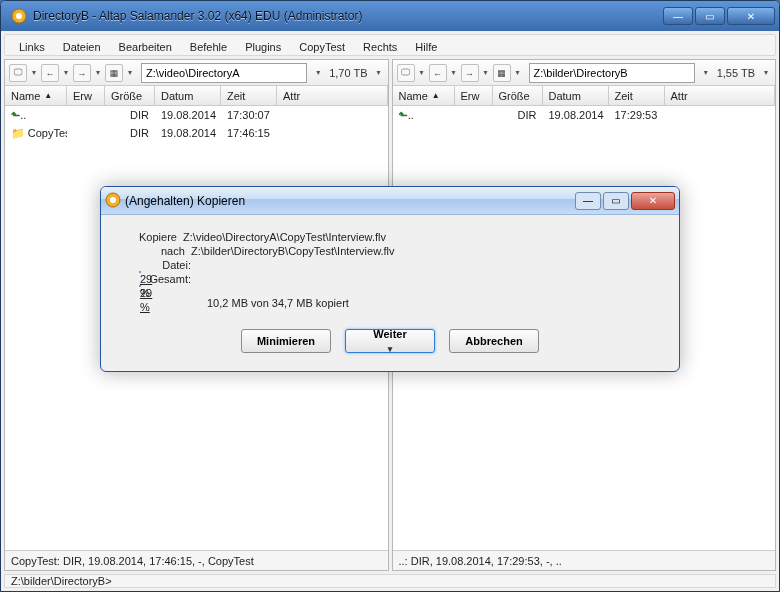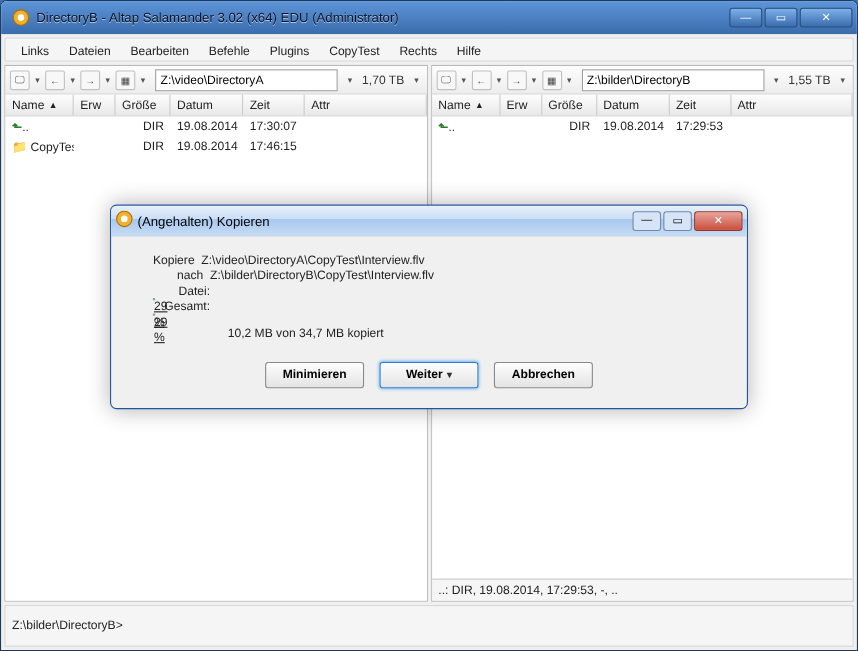--- a/index.html
+++ b/index.html
@@ -21,21 +21,21 @@
 .disksize { color:#333; padding:0 4px; font-size:11px;}
 .dd { width:10px; height:18px; display:flex; align-items:center; justify-content:center; color:#555; font-size:8px; cursor:pointer;}
 .headerrow { height: 20px; background: linear-gradient(#fdfdfd,#e8e8e8); border-bottom: 1px solid #ccc; display: flex; }
 .hcol { border-right: 1px solid #ccc; padding: 2px 6px; color: #222; font-size:11px; cursor:pointer; display:flex; align-items:center;}
 .filelist { flex: 1; background: #fff; overflow: auto; }
 .filerow { display: flex; height: 18px; align-items: center; }
 .fcell { padding: 0 6px; color: #222; font-size:11px; overflow:hidden; white-space:nowrap;}
 .cname{width:62px} .cerw{width:38px} .csize{width:50px;text-align:right} .cdate{width:66px} .ctime{width:56px} .cattr{width:44px}
 .cname2{width:62px} .cerw2{width:38px} .csize2{width:50px;text-align:right} .cdate2{width:66px} .ctime2{width:56px} .cattr2{width:44px}
 .statusline { height: 20px; border-top:1px solid #ccc; background:#f5f5f5; display:flex; align-items:center; padding:0 6px; color:#222; font-size:11px;}
-.cmdline { height: 38px; margin:3px; border:1px solid #d8d8d8; background:#f5f5f5; display:flex; align-items:center; padding:0 6px; color:#222;}
+.cmdline { height: 14px; margin:3px; border:1px solid #d8d8d8; background:#f5f5f5; display:flex; align-items:center; padding:0 6px; color:#222;}
 .appicon svg{width:16px;height:16px;}
 .upicon{color:#2a7c2a;font-weight:bold;}
 .foldericon{color:#e0b040;}
 
 .overlay { position: absolute; left: 0; top: 0; width: 780px; height: 592px; pointer-events:none;}
 .dialog { position: absolute; left: 100px; top: 186px; width: 580px; background: #f0f0f0; border: 1px solid #2354a0; border-radius: 6px; box-shadow: 0 0 20px rgba(0,0,0,.3); pointer-events:auto;}
 .dlg-titlebar { height: 28px; background: linear-gradient(#e8f0fa, #cadef7 45%, #a9c8ee 46%, #c5dbf4); border-radius:5px 5px 0 0; display:flex; align-items:center; padding:0 4px; border-bottom:1px solid #9ab7db;}
 .dlg-titlebar .ttl { flex:1; font-size:12px; color:#000; padding-left:4px;}
 .dlg-winbtn { height:18px; border:1px solid #6e8bb0; border-radius:3px; background:#d6e4f5; margin-left:2px; display:flex;align-items:center;justify-content:center; cursor:pointer; font-size:10px;}
 .dlg-winbtn.minmax{width:26px;}
@@ -43,21 +43,21 @@
 .dlg-body { padding: 16px 38px 18px; }
 .copyline { color:#222; font-size:11px; margin-bottom:2px; }
 .progrow { display:flex; align-items:flex-start; margin-top:0;flex-direction:column; }
 .proglabel { width:60px; text-align:right; padding-right:8px; color:#222;}
 .progbar { flex:1; height:16px; border:1px solid #7e9abd; background:#fff; position:relative; }
 .progfill { height:100%; background:#1f93ff; }
 .progtext { position:absolute; left:0; top:0; width:100%; text-align:center; color:#222; line-height:14px;text-decoration:underline;}
 .copiedtext { margin-left:68px; margin-top:10px; color:#222;}
 .dlgbuttons { display:flex; justify-content:center; gap:14px; margin-top:20px;}
 .dlgbtn { min-width:90px; height:24px; border:1px solid #8a8a8a; background:linear-gradient(#fdfdfd,#e4e4e4); border-radius:3px; cursor:pointer; display:flex;align-items:center;justify-content:center;gap:4px;font-weight:bold;}
-.dlgbtn.default { border:1px solid #2f7bd1; box-shadow:0 0 3px #6fb2f5;}
+.dlgbtn.default { border:1px solid #2f7bd1; box-shadow:0 0 3px #6fb2f5;flex-direction:column;}
 .dlgbtn .caret{font-size:9px;color:#333;}
 </style>
 </head>
 <body>
 
 <div class="window">
   <div class="titlebar">
     <span class="icon appicon"><svg viewBox="0 0 16 16">
           <circle cx="8" cy="8" r="7" fill="#f0b030" stroke="#b07000"></circle>
           <circle cx="8" cy="8" r="3" fill="#fff"></circle>
@@ -120,20 +120,21 @@
         </div>
         <div class="filerow">
           <div class="fcell cname"><span class="foldericon">📁</span> <span>CopyTest</span></div>
           <div class="fcell cerw"></div>
           <div class="fcell csize">DIR</div>
           <div class="fcell cdate">19.08.2014</div>
           <div class="fcell ctime">17:46:15</div>
           <div class="fcell cattr"></div>
         </div>
       </div>
+      <div class="statusline">CopyTest: DIR, 19.08.2014, 17:46:15, -, CopyTest</div>
     </div>
 
     <div class="panel">
       <div class="toolbar">
         <div class="tbtn">🖵</div>
         <div class="dd">▾</div>
         <div class="tbtn">←</div>
         <div class="dd">▾</div>
         <div class="tbtn">→</div>
         <div class="dd">▾</div>

